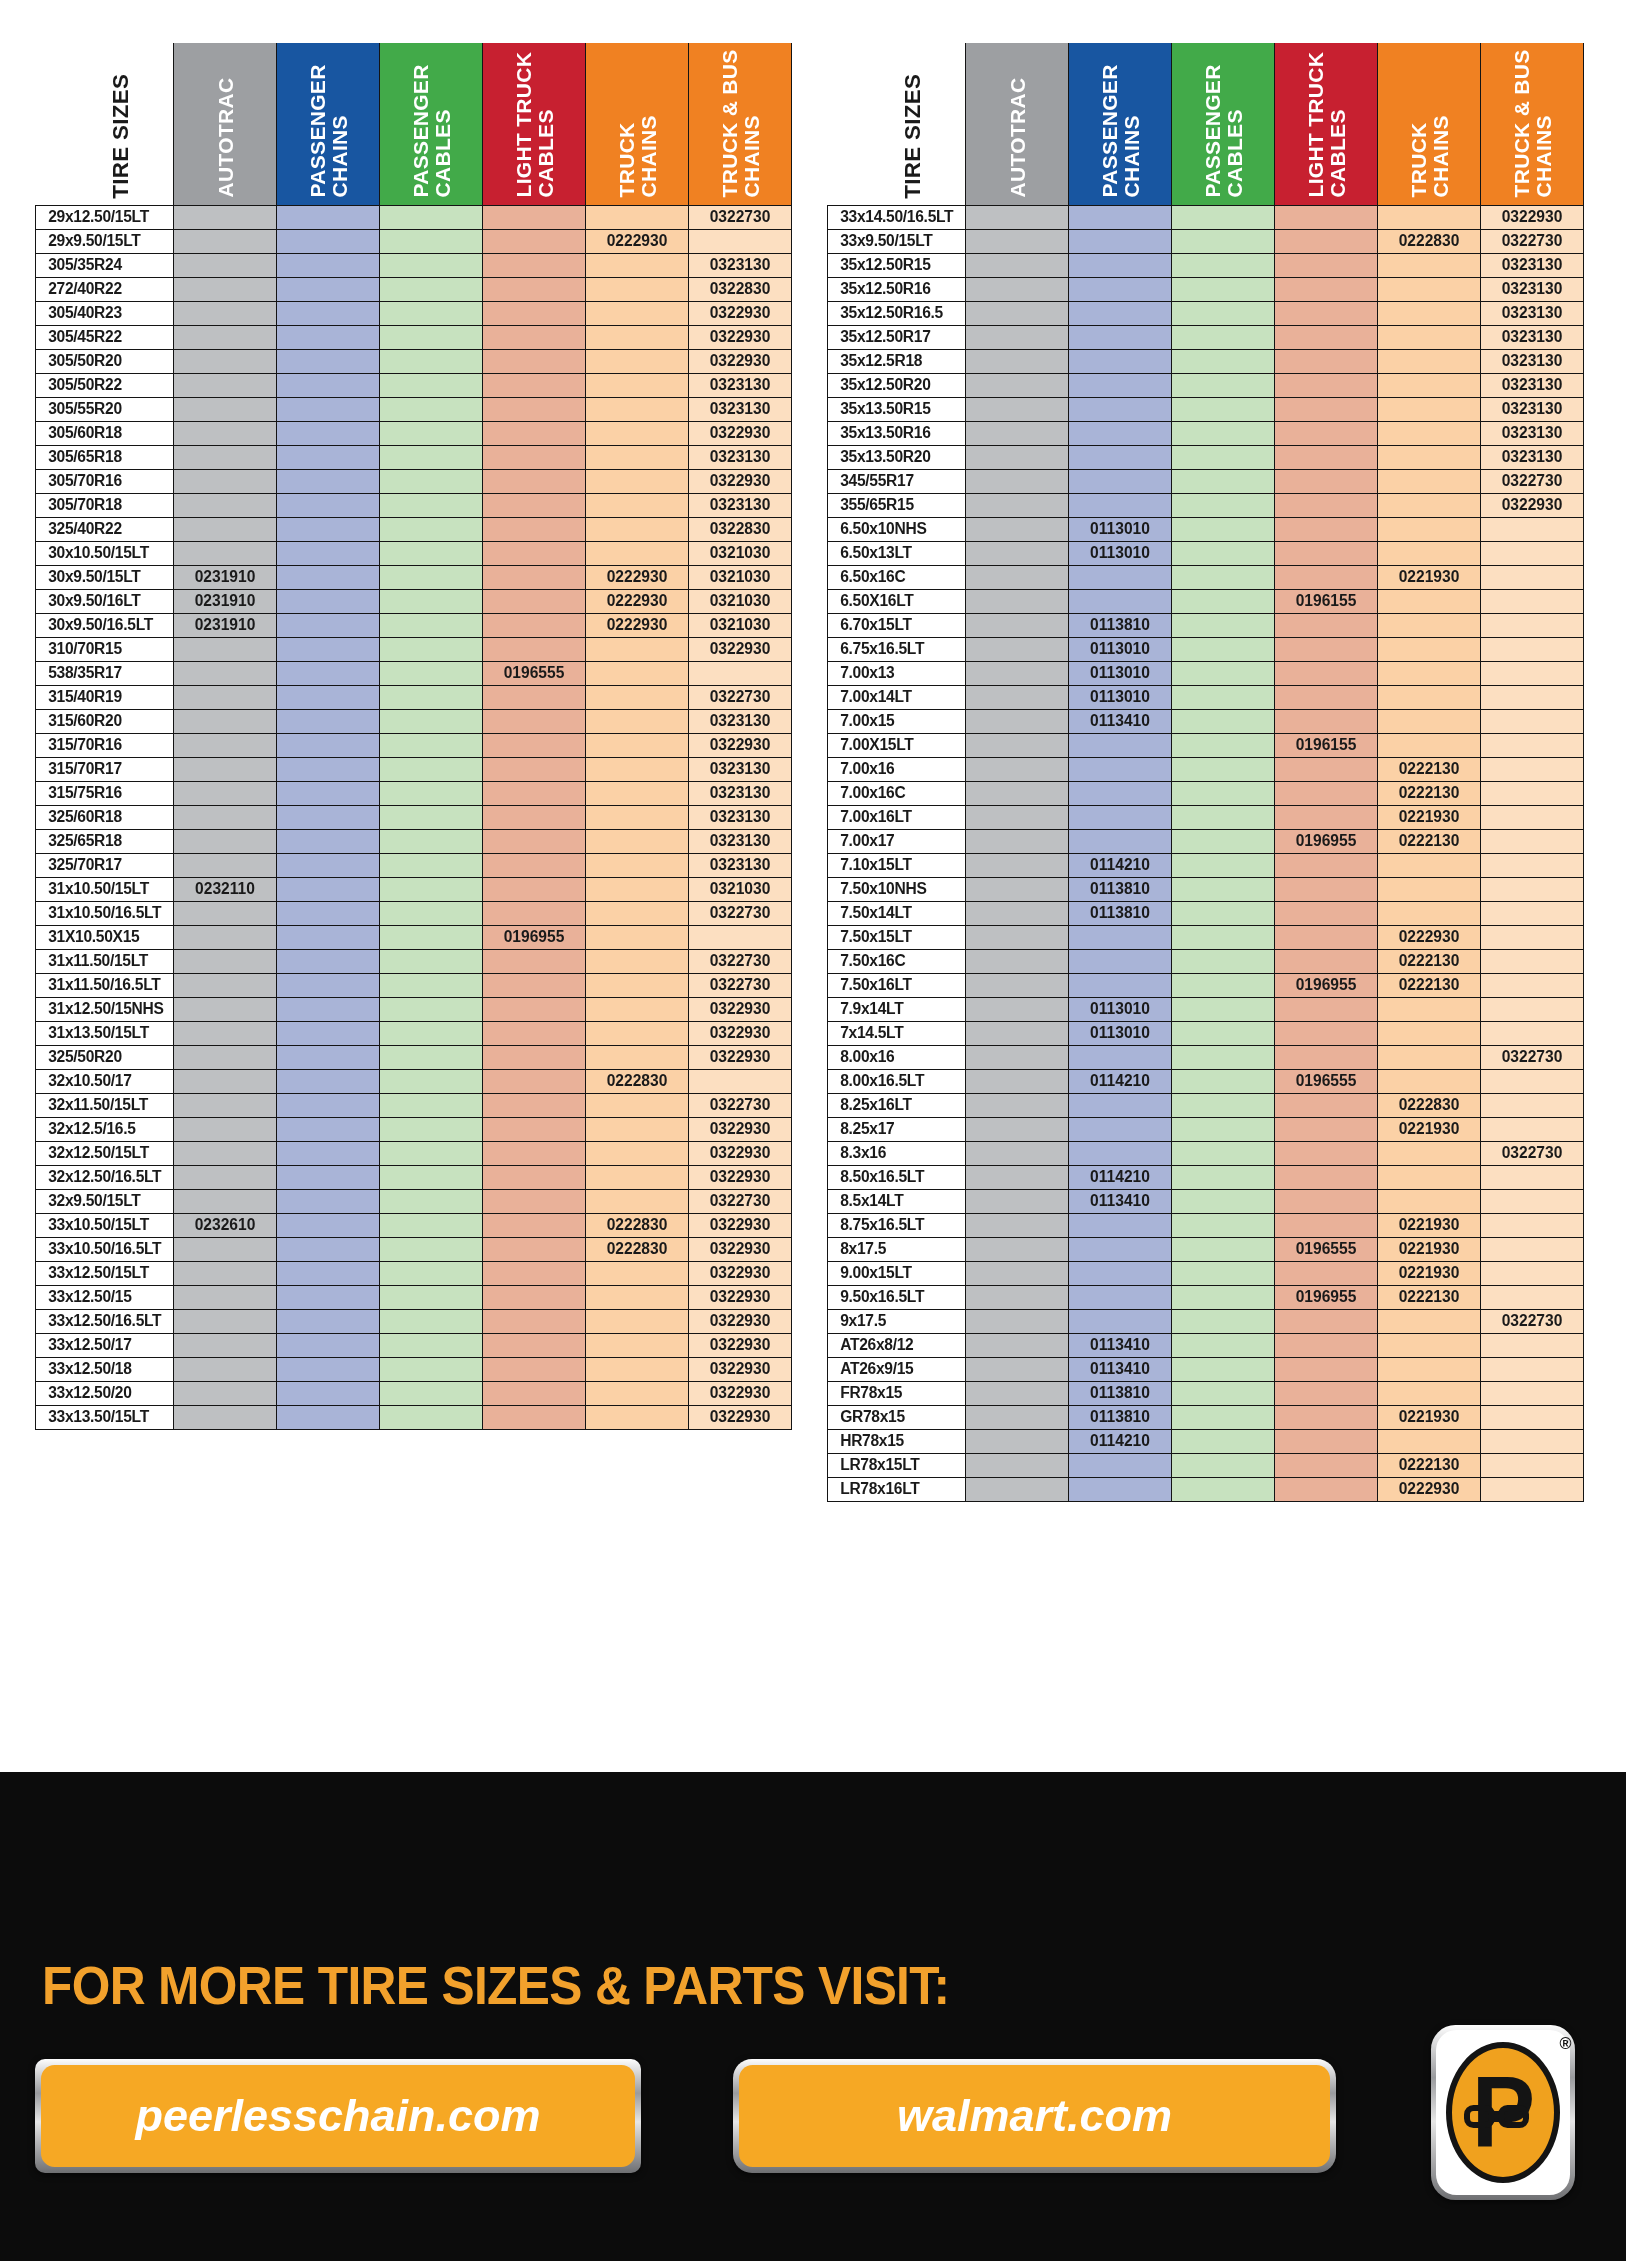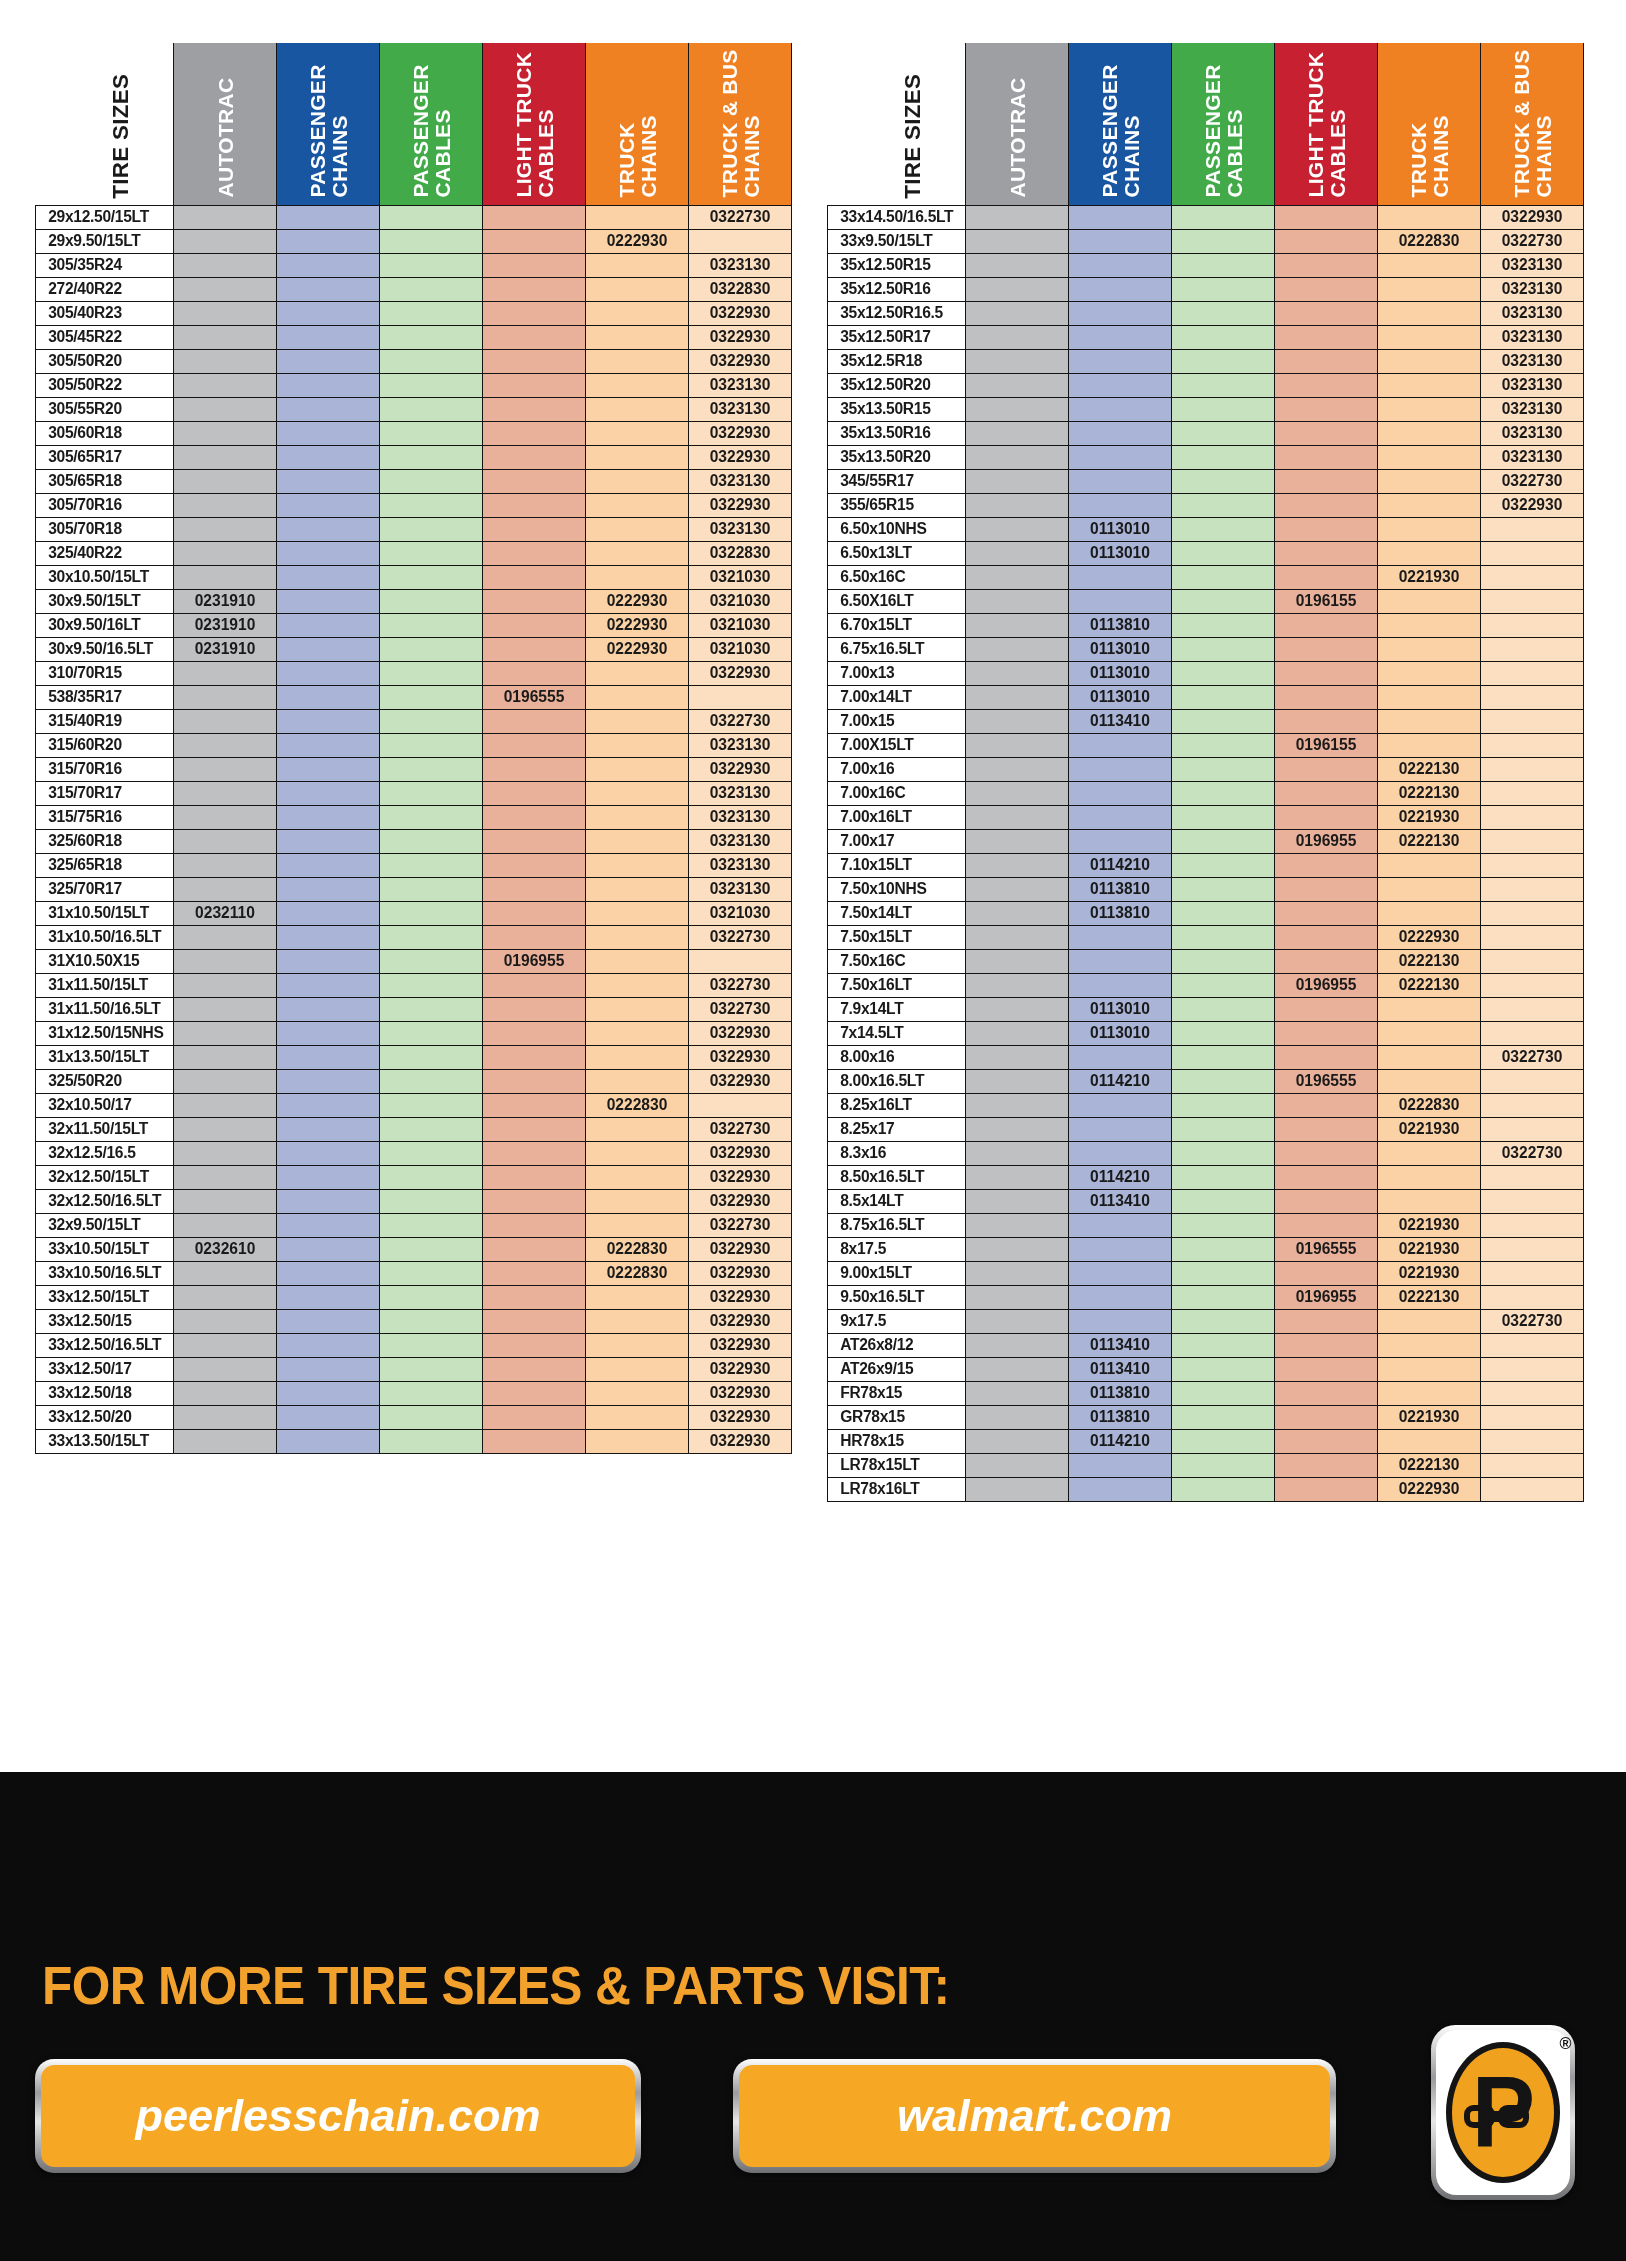--- a/index.html
+++ b/index.html
@@ -71,21 +71,21 @@
     position:absolute; border-radius:19px; padding:6.1px;
     background:linear-gradient(180deg,#fdfdfd 0%,#9a9b9e 30%,#e6e6e6 55%,#6e6f72 100%);
     box-shadow:0 2px 6.8px rgba(0,0,0,0.6);
   }
   .metal .gold-btn {
     width:100%; height:100%; border-radius:13.6px;
     display:flex; align-items:center; justify-content:center;
     font-style:italic; font-weight:700; font-size:45px;
     cursor:pointer;
   }
-  .btn-peerless { left:35px;  top:287px; width:606px; height:114px; }
+  .btn-peerless { left:35px;  top:287px; width:606px; height:114px;border-radius:10px; }
   .btn-walmart  { left:733px; top:287px; width:603px; height:114px; }
 
   .logo-wrap { left:1431px; top:253px; width:144px; height:175px; border-radius:24.4px; padding:4.8px; }
   .logo-inner {
     width:100%; height:100%; border-radius:20.4px; background:#ffffff;
     display:flex; align-items:center; justify-content:center; position:relative;
   }
   .logo-ellipse {
     width:114px; height:141px; border-radius:50%;
     border:6.1px solid #141414; position:relative;
@@ -224,29 +224,20 @@
           <td class="lbl">305/55R20</td>
           <td style="background: rgb(190, 192, 194);"></td>
           <td style="background: rgb(169, 180, 215);"></td>
           <td style="background: rgb(199, 226, 191);"></td>
           <td style="background: rgb(233, 177, 153);"></td>
           <td style="background: rgb(251, 209, 166);"></td>
           <td style="background: rgb(252, 223, 193);">0323130</td>
         </tr>
         <tr>
           <td class="lbl">305/60R18</td>
-          <td style="background: rgb(190, 192, 194);"></td>
-          <td style="background: rgb(169, 180, 215);"></td>
-          <td style="background: rgb(199, 226, 191);"></td>
-          <td style="background: rgb(233, 177, 153);"></td>
-          <td style="background: rgb(251, 209, 166);"></td>
-          <td style="background: rgb(252, 223, 193);">0322930</td>
-        </tr>
-        <tr>
-          <td class="lbl">305/65R17</td>
           <td style="background: rgb(190, 192, 194);"></td>
           <td style="background: rgb(169, 180, 215);"></td>
           <td style="background: rgb(199, 226, 191);"></td>
           <td style="background: rgb(233, 177, 153);"></td>
           <td style="background: rgb(251, 209, 166);"></td>
           <td style="background: rgb(252, 223, 193);">0322930</td>
         </tr>
         <tr>
           <td class="lbl">305/65R18</td>
           <td style="background: rgb(190, 192, 194);"></td>

